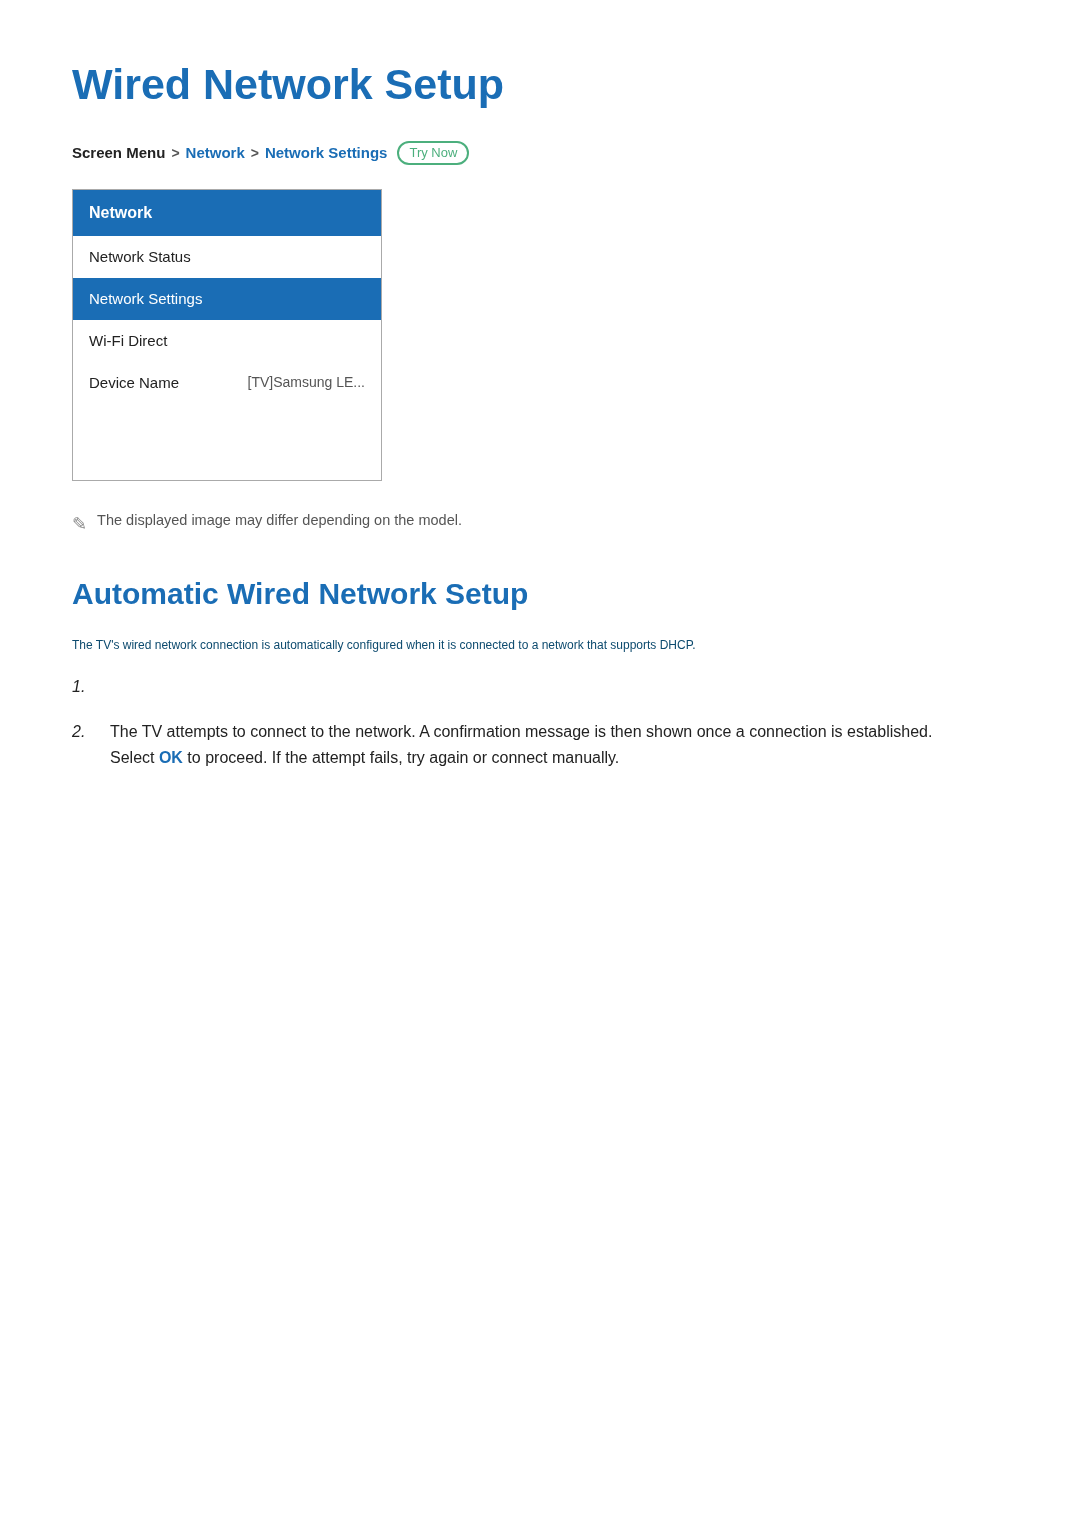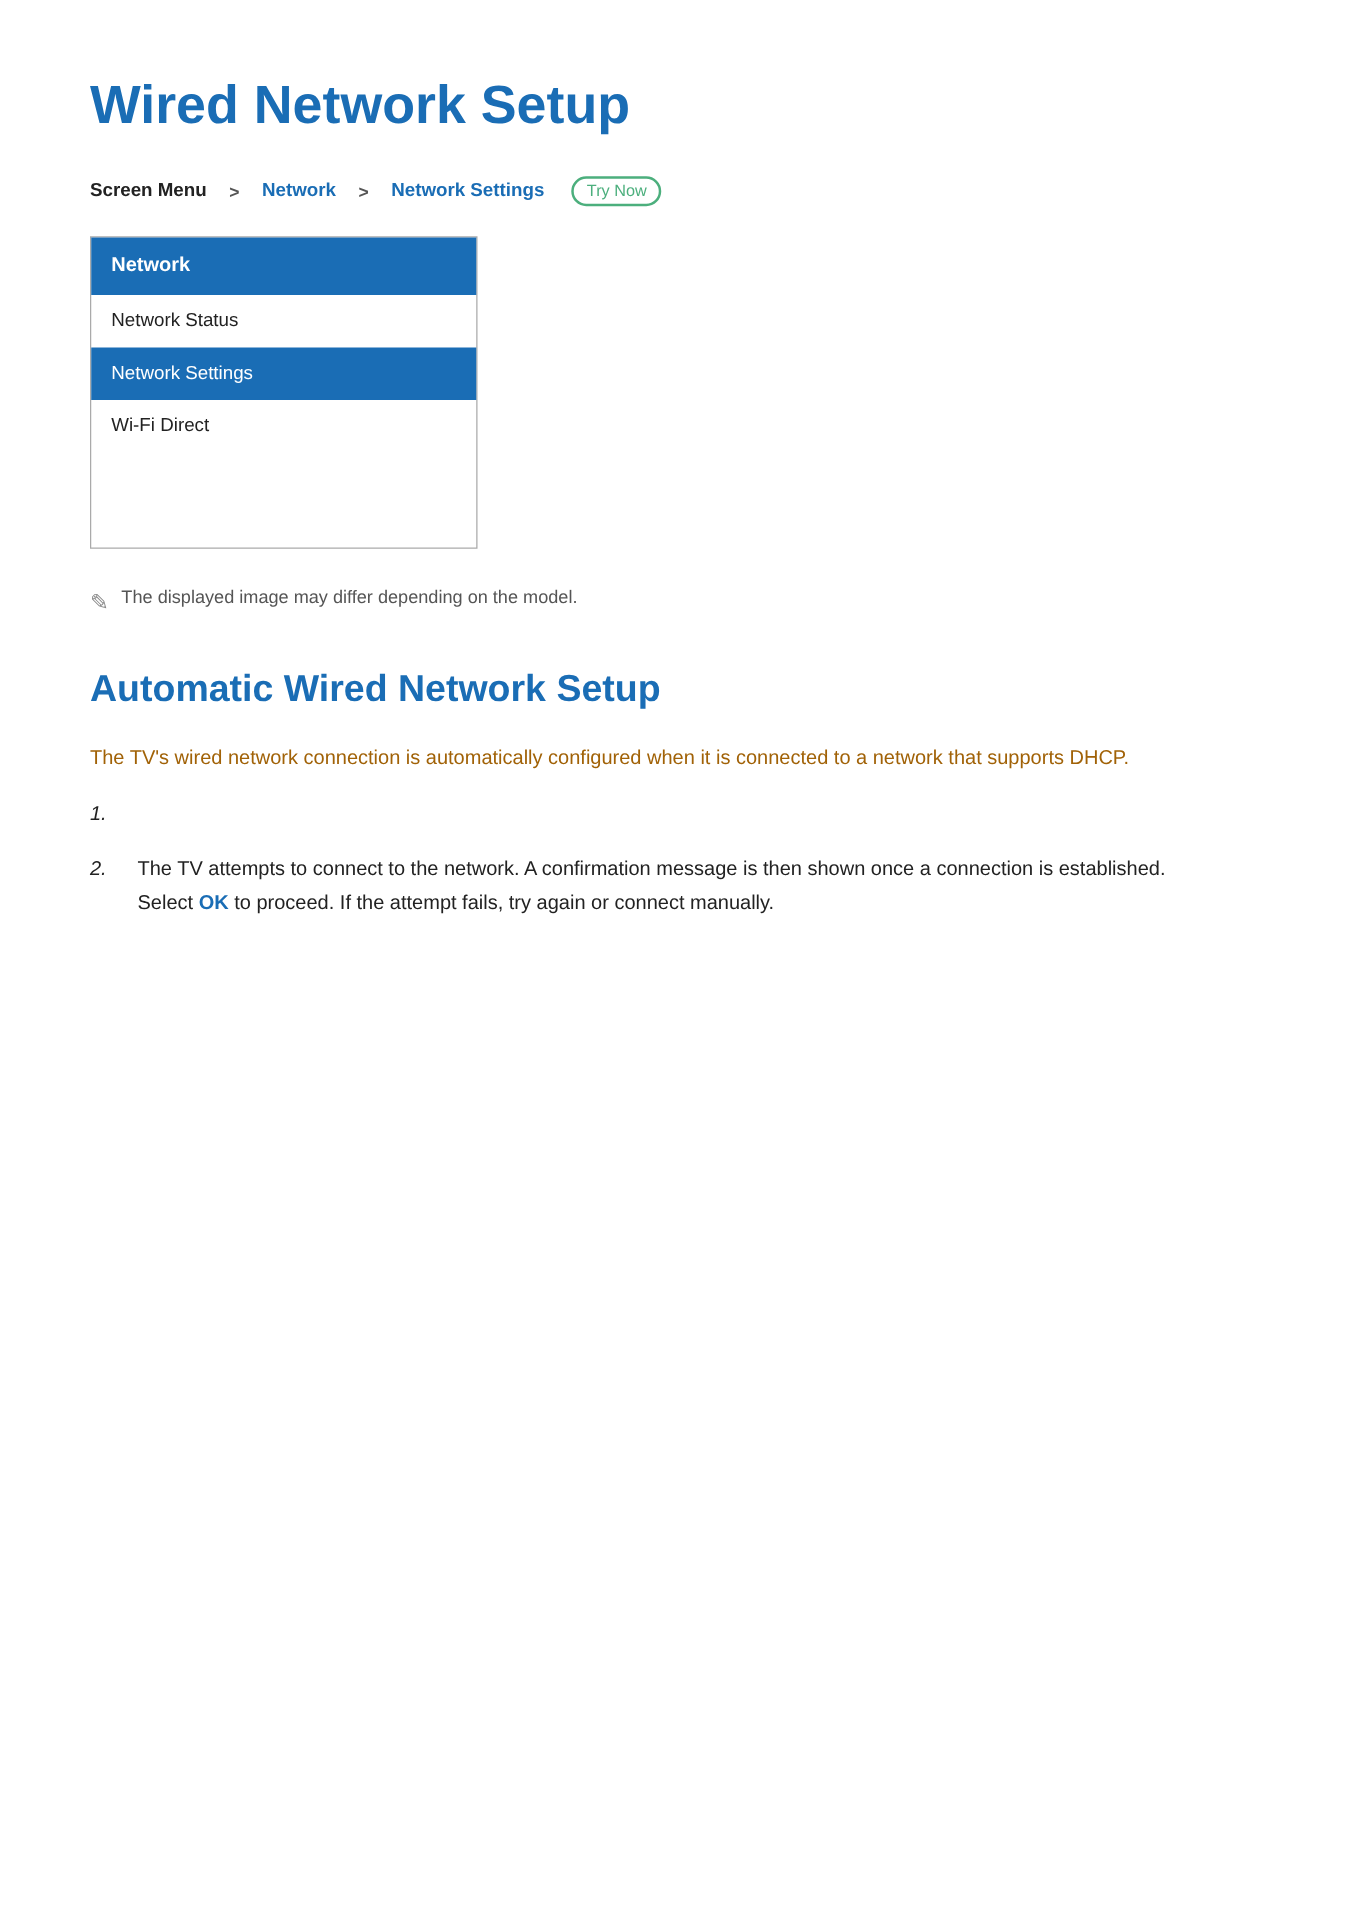--- a/index.html
+++ b/index.html
@@ -24,21 +24,21 @@
       font-weight: bold;
       color: #1a6db5;
       margin-bottom: 22px;
     }
 
     .breadcrumb {
       font-size: 15px;
       color: #222;
       display: flex;
       align-items: center;
-      gap: 16px;
+      gap: 4px;
       margin-bottom: 24px;
       font-weight: 600;
     }
 
     .breadcrumb-separator {
       color: #555;
       font-size: 14px;
       margin: 0 2px;
     }
 
@@ -110,22 +110,22 @@
     }
 
     .section-title {
       font-size: 30px;
       font-weight: bold;
       color: #1a6db5;
       margin-bottom: 18px;
     }
 
     .body-text {
-      font-size: 16px;
-      color: #a16207;
+      font-size: 12px;
+      color: #0c4a6e;
       margin-bottom: 18px;
       line-height: 1.65;
       max-width: 900px;
     }
 
     .steps {
       list-style: none;
       padding: 0;
       margin: 0;
     }
@@ -183,20 +183,24 @@
 
   <div class="tv-menu-item active">
     <span>Network Settings</span>
   </div>
 
   <div class="tv-menu-item">
     <span>Wi-Fi Direct</span>
   </div>
 
 
+  <div class="tv-menu-item">
+    <span>Device Name</span>
+    <span class="item-value">[TV]Samsung LE...</span>
+  </div>
 
   <div class="tv-menu-item" style="height:38px;"></div>
   <div class="tv-menu-item" style="height:38px;"></div>
 </div>
 
 <div class="note-row">
   <span class="note-icon">✎</span>
   <span>The displayed image may differ depending on the model.</span>
 </div>
 

